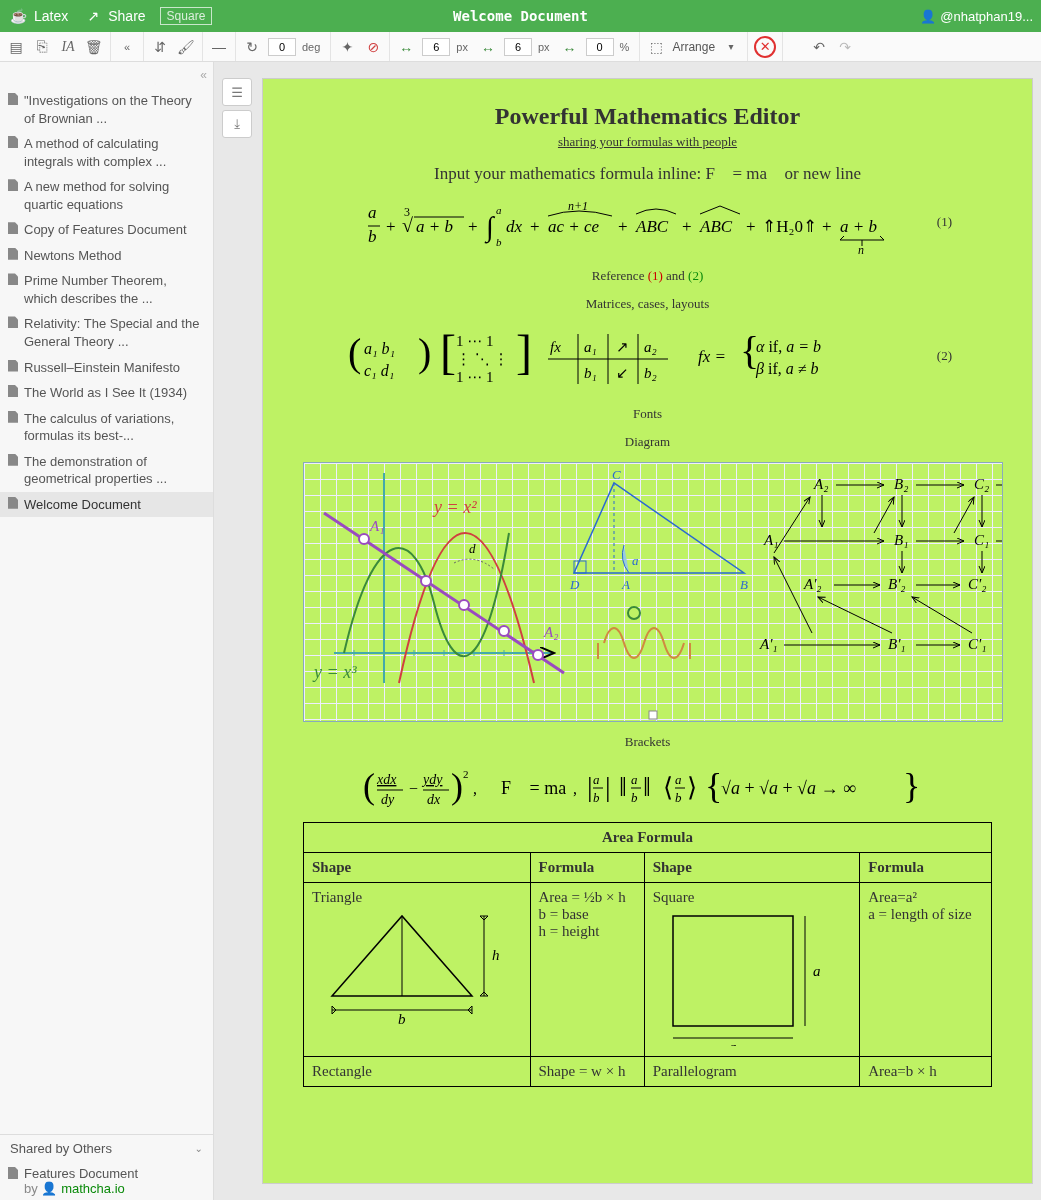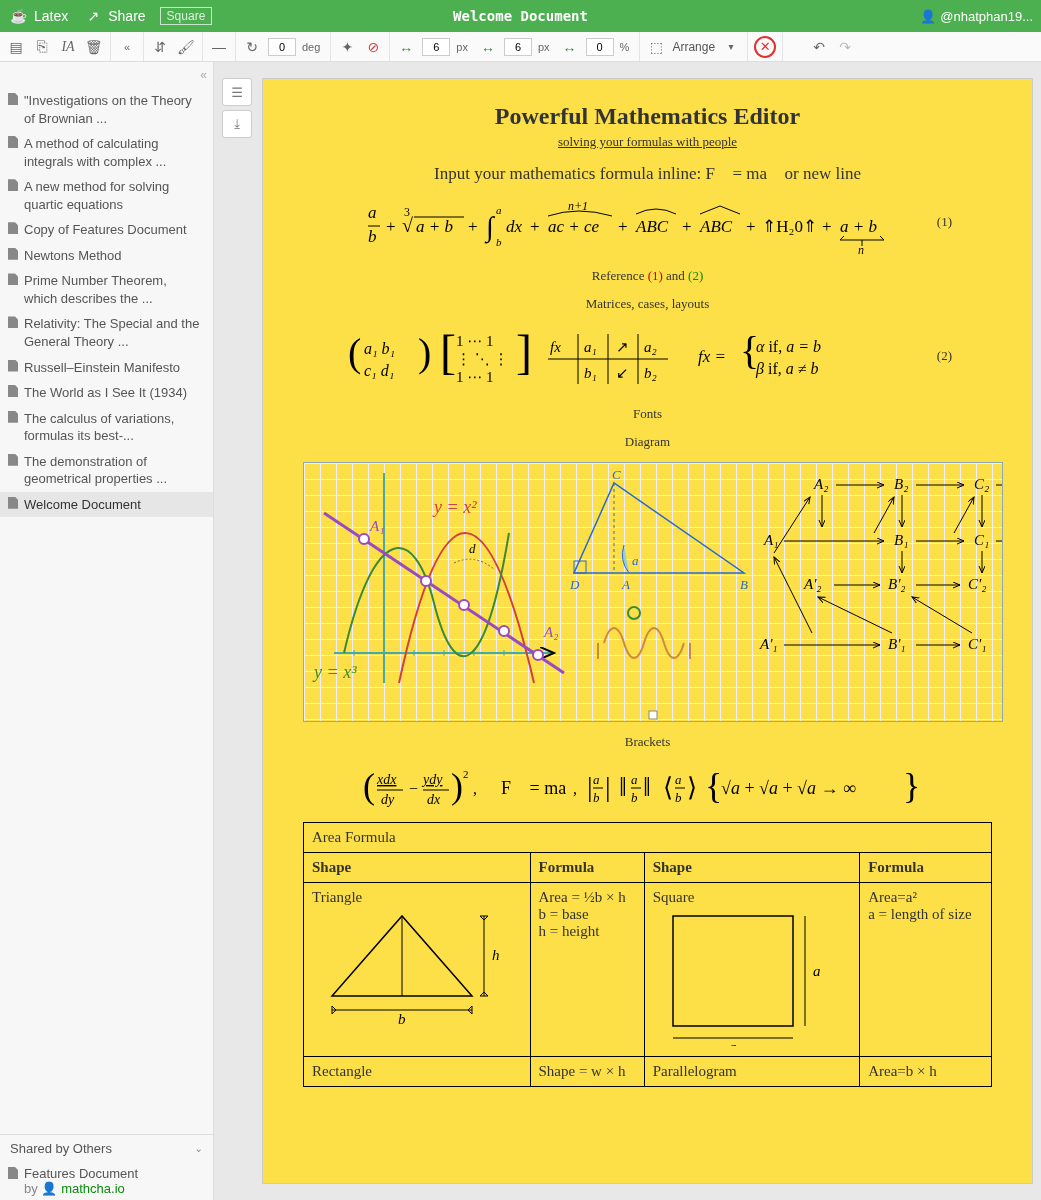--- a/index.html
+++ b/index.html
@@ -36,33 +36,33 @@
   .docitem.sel{background:#e6e6e6;color:#333;}
   #shared-hdr{margin-top:auto;border-top:1px solid #ddd;padding:6px 10px;color:#555;display:flex;align-items:center;justify-content:space-between;gap:24px;}
   .shared-doc{padding:4px 10px 4px 24px;color:#555;font-size:13px;position:relative;}
   .shared-doc:before{content:"";position:absolute;left:8px;top:5px;width:10px;height:12px;background:#888;clip-path:polygon(0 0,70% 0,100% 25%,100% 100%,0 100%);} 
   .shared-doc .by{color:#888;}
   .shared-doc .by a{color:var(--link);text-decoration:none;}
   
   #pagewrap{flex:1;background:#e8e8e8;padding:16px 8px;overflow:hidden;position:relative;}
   #sidetabs{position:absolute;left:8px;top:16px;width:30px;}
   #sidetabs .tab{width:30px;height:28px;background:#fff;border:1px solid #ccc;border-radius:3px;margin-bottom:4px;display:flex;align-items:center;justify-content:center;color:#777;cursor:pointer;}
-  #page{margin-left:40px;background:#fde047;border:1px solid #ccc;min-height:100%;padding:20px 40px;position:relative;font-family:"Times New Roman",serif;}
+  #page{margin-left:40px;background:#bef264;border:1px solid #ccc;min-height:100%;padding:20px 40px;position:relative;font-family:"Times New Roman",serif;}
   #page h1{text-align:center;font-size:24px;margin:4px 0;}
   #page .sub{text-align:center;text-decoration:underline;margin-bottom:14px;}
   #page .center{text-align:center;margin:12px 0;}
   #page .ref .n1{color:#c00;}
   #page .ref .n2{color:#0a8a0a;}
   #page .eqnum{position:absolute;right:40px;}
   .math{font-family:"Times New Roman",serif;font-size:17px;}
   .svgbox{display:block;margin:4px auto;}
   
   table.area{width:100%;border-collapse:collapse;margin-top:4px;}
   table.area td,table.area th{border:1px solid #000;padding:6px 8px;vertical-align:top;text-align:left;font-size:15px;}
-  table.area .hdr{text-align:left;font-weight:normal;}
+  table.area .hdr{text-align:center;font-weight:bold;}
 </style>
 </head>
 <body>
 
 <div id="topbar">
   <span class="icon">☕</span>
   <span class="lbl">Latex</span>
   <span class="icon">↗</span>
   <span class="lbl">Share</span>
   <span class="saved">Square</span>
@@ -149,21 +149,21 @@
     </div>
   </div>
 
   <div id="pagewrap">
     <div id="sidetabs">
       <div class="tab">☰</div>
       <div class="tab">⤓</div>
     </div>
     <div id="page">
       <h1>Powerful Mathematics Editor</h1>
-      <div class="sub">solving your formulas with people</div>
+      <div class="sub">sharing your formulas with people</div>
 
       <div class="center math">Input your mathematics formula inline: F⃗  =  ma⃗ or new line</div>
 
       <div style="position:relative;" class="center">
         <svg class="svgbox" width="560" height="60">
           <text x="0" y="22" font-family="serif" font-style="italic" font-size="17">a</text>
           <line x1="0" y1="30" x2="12" y2="30" stroke="#000"></line>
           <text x="0" y="46" font-family="serif" font-style="italic" font-size="17">b</text>
           <text x="18" y="36" font-size="17">+</text>
           <text x="36" y="20" font-size="12">3</text>

